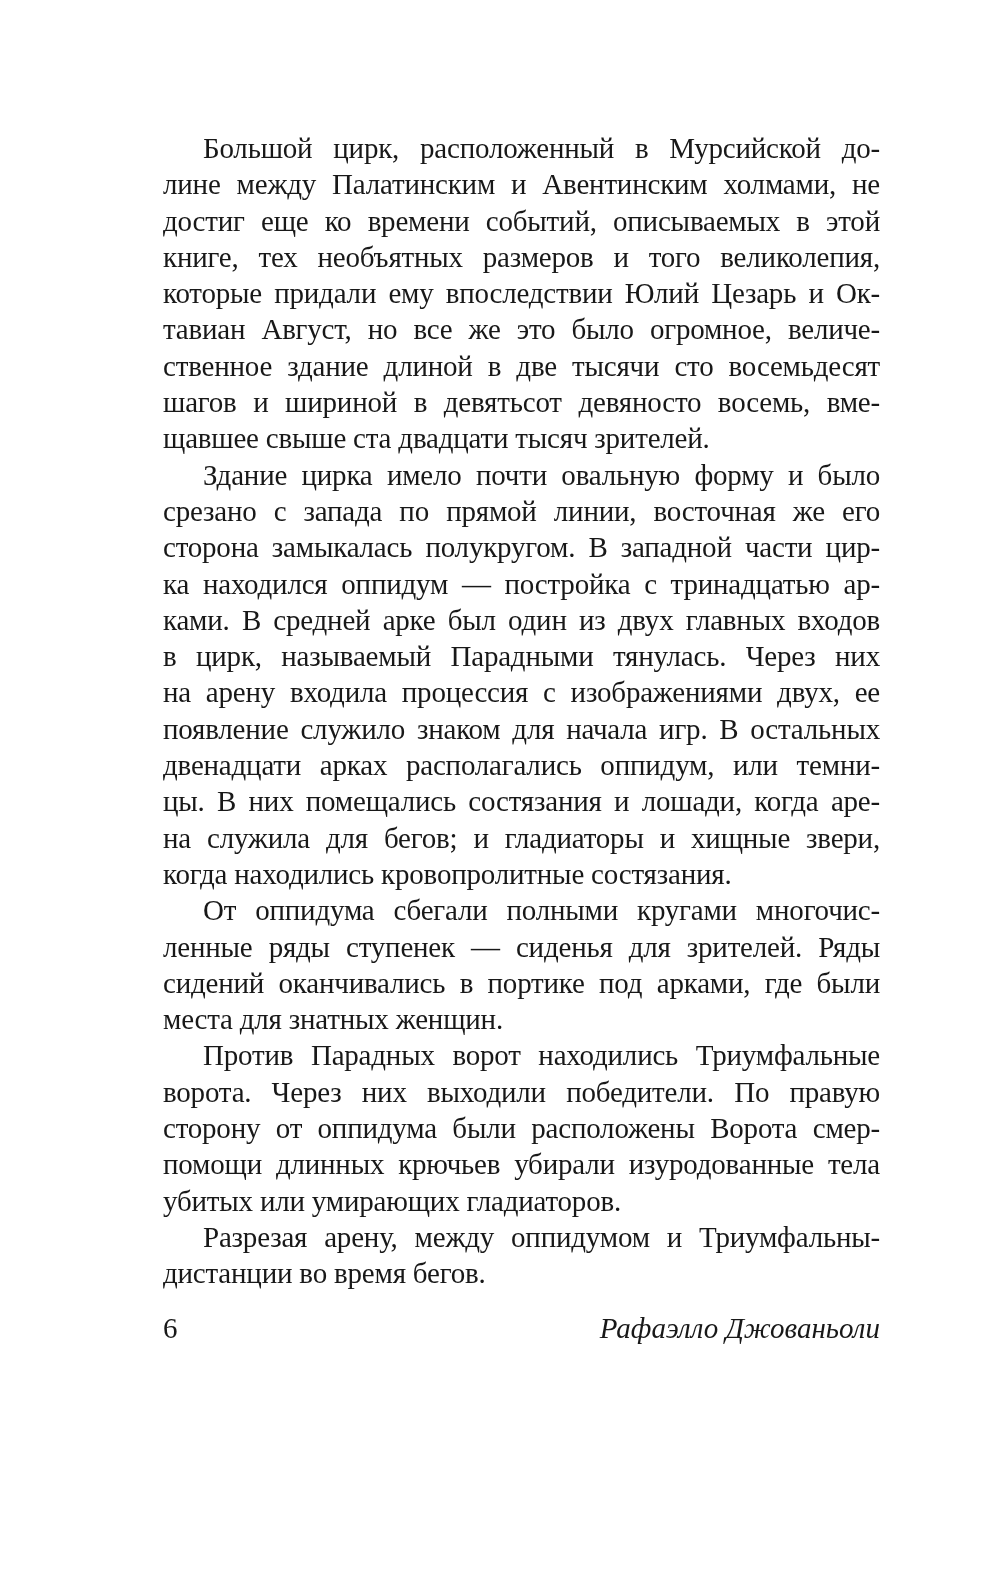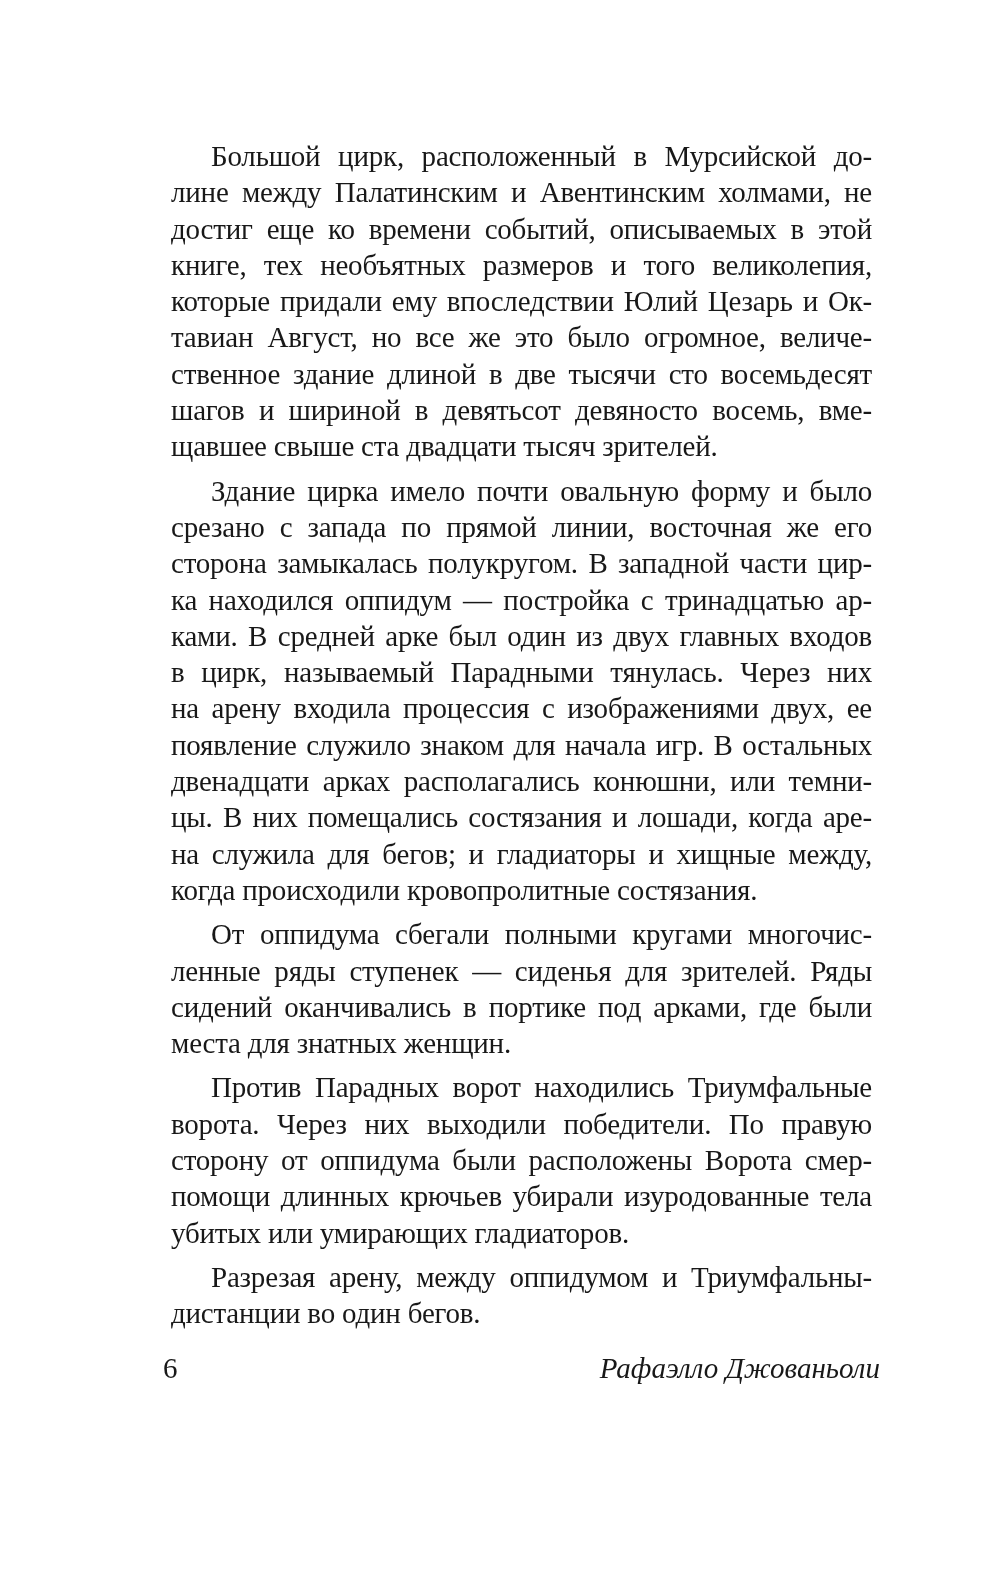--- a/index.html
+++ b/index.html
@@ -14,21 +14,21 @@
     font-family: "Liberation Serif", "DejaVu Serif", serif;
     overflow: hidden;
   }
   .page {
     box-sizing: border-box;
     width: 1000px;
     height: 1583px;
     padding: 130px 120px 0 163px;
   }
   .paragraph {
-    margin: 8px;
+    margin: 0;
   }
   .ln {
     font-size: 29px;
     line-height: 36.3px;
     letter-spacing: -0.2px;
     text-align: justify;
     text-align-last: justify;
     white-space: normal;
   }
   .ln.first {
@@ -68,44 +68,44 @@
 
   <div class="paragraph">
     <div class="ln first">Здание цирка имело почти овальную форму и было</div>
     <div class="ln">срезано с запада по прямой линии, восточная же его</div>
     <div class="ln">сторона замыкалась полукругом. В западной части цир-</div>
     <div class="ln">ка находился оппидум — постройка с тринадцатью ар-</div>
     <div class="ln">ками. В средней арке был один из двух главных входов</div>
     <div class="ln">в цирк, называемый Парадными тянулась. Через них</div>
     <div class="ln">на арену входила процессия с изображениями двух, ее</div>
     <div class="ln">появление служило знаком для начала игр. В остальных</div>
-    <div class="ln">двенадцати арках располагались конюшни, или темни-</div>
+    <div class="ln">двенадцати арках располагались оппидум, или темни-</div>
     <div class="ln">цы. В них помещались состязания и лошади, когда аре-</div>
-    <div class="ln">на служила для бегов; и гладиаторы и хищные между,</div>
-    <div class="ln last">когда происходили кровопролитные состязания.</div>
+    <div class="ln">на служила для бегов; и гладиаторы и хищные звери,</div>
+    <div class="ln last">когда находились кровопролитные состязания.</div>
   </div>
 
   <div class="paragraph">
     <div class="ln first">От оппидума сбегали полными кругами многочис-</div>
     <div class="ln">ленные ряды ступенек — сиденья для зрителей. Ряды</div>
     <div class="ln">сидений оканчивались в портике под арками, где были</div>
     <div class="ln last">места для знатных женщин.</div>
   </div>
 
   <div class="paragraph">
     <div class="ln first">Против Парадных ворот находились Триумфальные</div>
     <div class="ln">ворота. Через них выходили победители. По правую</div>
     <div class="ln">сторону от оппидума были расположены Ворота смер-</div>
     <div class="ln">помощи длинных крючьев убирали изуродованные тела</div>
     <div class="ln last">убитых или умирающих гладиаторов.</div>
   </div>
 
   <div class="paragraph">
     <div class="ln first">Разрезая арену, между оппидумом и Триумфальны-</div>
-    <div class="ln last">дистанции во один бегов.</div>
+    <div class="ln last">дистанции во время бегов.</div>
   </div>
 
   <div class="footer">
     <span>6</span>
     <span class="author">Рафаэлло Джованьоли</span>
   </div>
 
 </div>
 
 </body></html>

